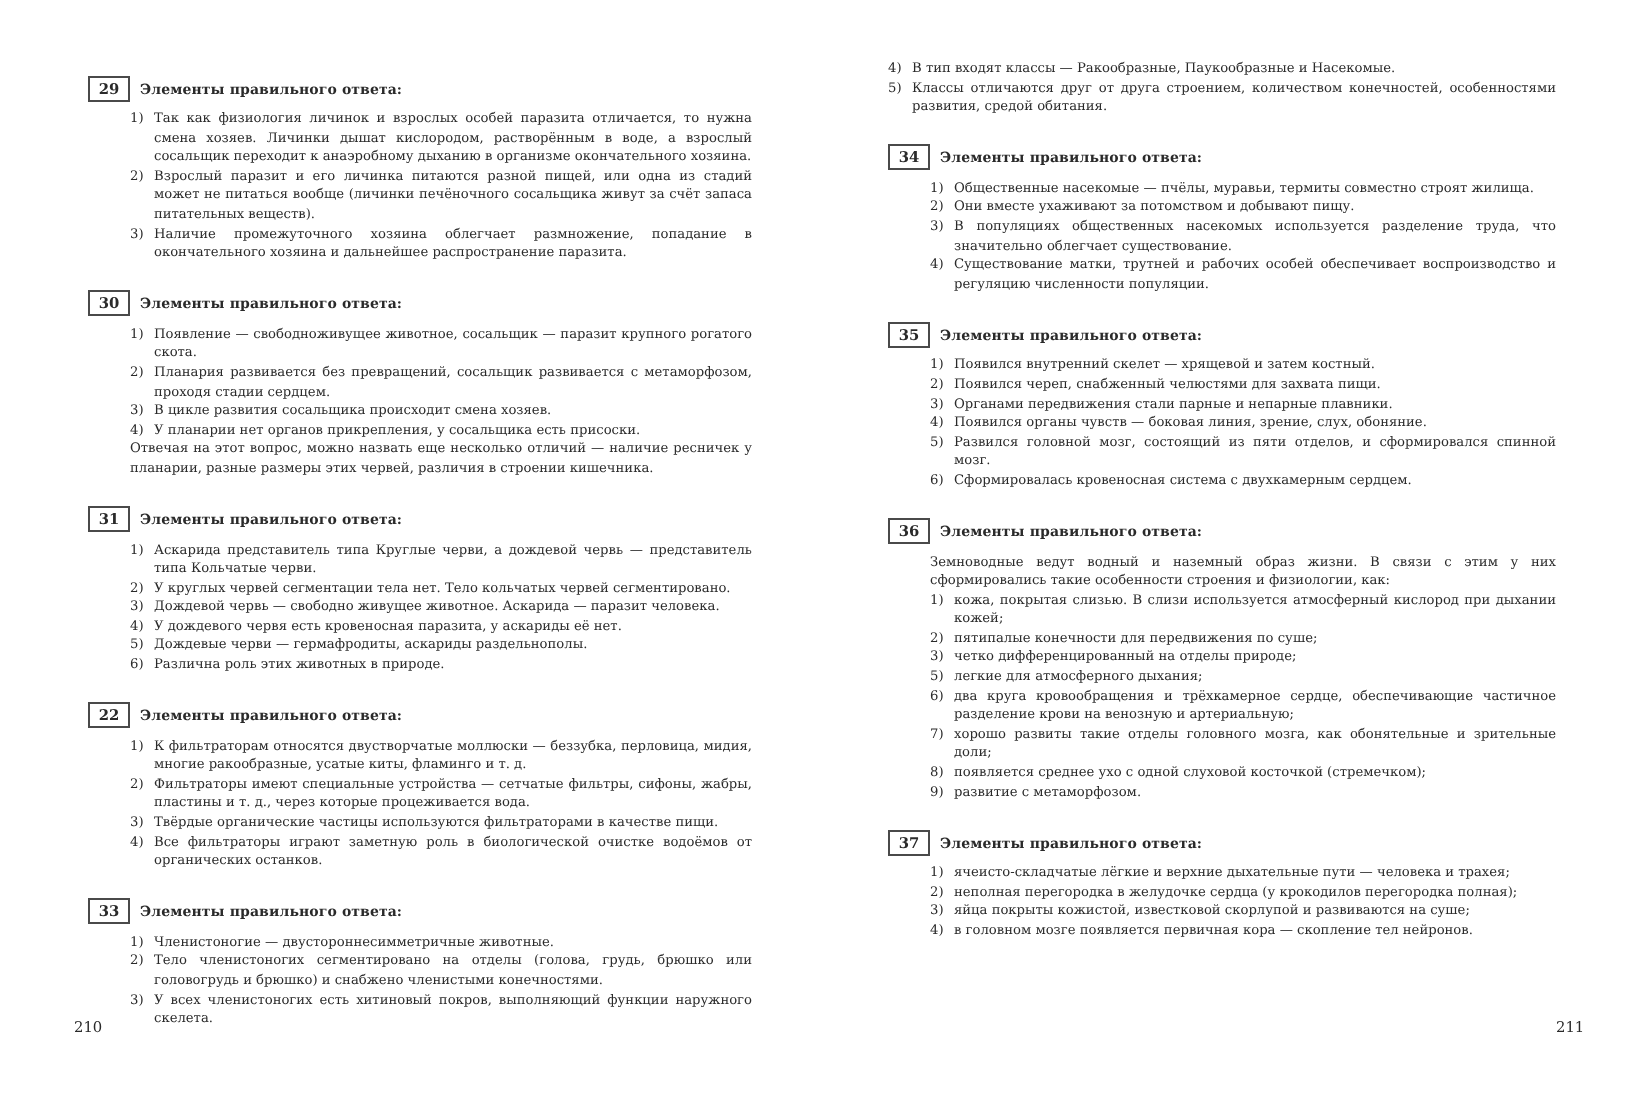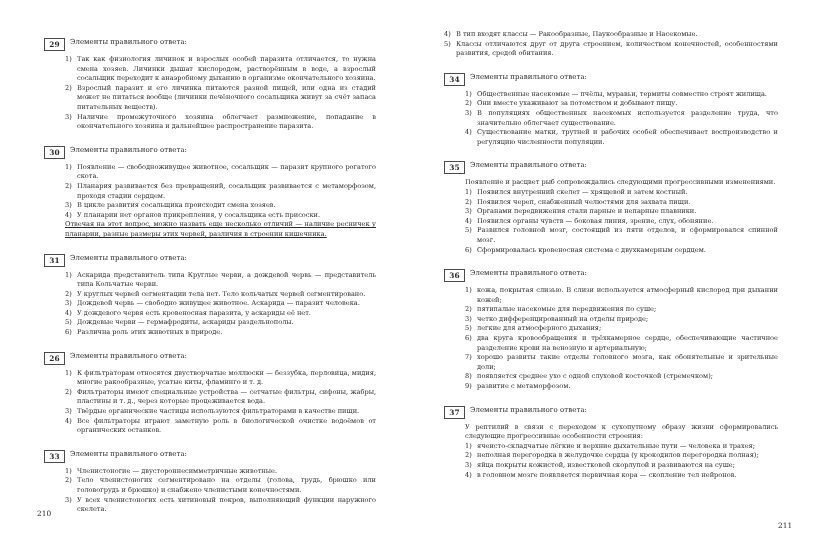--- a/index.html
+++ b/index.html
@@ -9,38 +9,38 @@
       color: #2a2a2a;
     }
     .page { position: absolute; top: 0; height: 553px; }
     .page.left { left: 0; width: 410px; }
     .page.right { left: 410px; width: 410px; }
     .col { position: absolute; }
     .left .col { left: 44px; width: 332px; top: 38px; }
     .right .col { left: 34px; width: 334px; top: 30px; }
 
     .section { margin-bottom: 14px; }
-    .sec-head { display: flex; align-items: flex-start; height: 12px; margin-bottom: 5px; }
+    .sec-head { display: flex; align-items: center; height: 12px; margin-bottom: 5px; }
     .num-box {
       border: 1px solid #4a4a4a; width: 19px; height: 11px;
       font-size: 7.4px; font-weight: bold; line-height: 11px; text-align: center;
       margin-right: 5px; box-sizing: content-box; margin-left: 0;
     }
-    .sec-title { font-size: 7px; font-weight: normal; letter-spacing: 0.05px; }
+    .sec-title { font-size: 7px; font-weight: bold; letter-spacing: 0.05px; }
     .body { margin-left: 21px; font-size: 6.6px; line-height: 9.6px; text-align: justify; }
     .intro { margin: 0; }
     ol.items { list-style: none; margin: 0; padding: 0; }
     ol.items li { display: flex; margin: 0; }
     ol.items li .n { width: 12px; flex: 0 0 12px; }
     ol.items li .t { flex: 1; text-align: justify; }
-    .outro { margin: 0; text-decoration: underline; }
+    .outro { margin: 0; }
     .cont { margin-left: 0; }
     .page-num { position: absolute; font-size: 7.4px; top: 509px; }
     .left .page-num { left: 37px; }
-    .right .page-num { left: 368px; margin-top: 12px; }
+    .right .page-num { left: 368px; }
   </style>
 </head>
 <body>
 
 <div class="page left">
   <div class="col" id="left-col">
       <div class="section">
         <div class="sec-head">
           <span class="num-box">29</span>
           <span class="sec-title">Элементы правильного ответа:</span>
@@ -118,21 +118,21 @@
             </li>
             <li>
               <span class="n">6)</span>
               <span class="t">Различна роль этих животных в природе.</span>
             </li>
           </ol>
         </div>
       </div>
       <div class="section">
         <div class="sec-head">
-          <span class="num-box">26</span>
+          <span class="num-box">22</span>
           <span class="sec-title">Элементы правильного ответа:</span>
         </div>
         <div class="body">
           <ol class="items">
             <li>
               <span class="n">1)</span>
               <span class="t">К фильтраторам относятся двустворчатые моллюски — беззубка, перловица, мидия, многие ракообразные, усатые киты, фламинго и т. д.</span>
             </li>
             <li>
               <span class="n">2)</span>
@@ -214,21 +214,20 @@
             </li>
           </ol>
         </div>
       </div>
       <div class="section">
         <div class="sec-head">
           <span class="num-box">35</span>
           <span class="sec-title">Элементы правильного ответа:</span>
         </div>
         <div class="body">
-          <p class="intro">Появление и расцвет рыб сопровождались следующими прогрессивными изменениями.</p>
           <ol class="items">
             <li>
               <span class="n">1)</span>
               <span class="t">Появился внутренний скелет — хрящевой и затем костный.</span>
             </li>
             <li>
               <span class="n">2)</span>
               <span class="t">Появился череп, снабженный челюстями для захвата пищи.</span>
             </li>
             <li>
@@ -249,28 +248,29 @@
             </li>
           </ol>
         </div>
       </div>
       <div class="section">
         <div class="sec-head">
           <span class="num-box">36</span>
           <span class="sec-title">Элементы правильного ответа:</span>
         </div>
         <div class="body">
+          <p class="intro">Земноводные ведут водный и наземный образ жизни. В связи с этим у них сформировались такие особенности строения и физиологии, как:</p>
           <ol class="items">
             <li>
               <span class="n">1)</span>
               <span class="t">кожа, покрытая слизью. В слизи используется атмосферный кислород при дыхании кожей;</span>
             </li>
             <li>
               <span class="n">2)</span>
-              <span class="t">пятипалые насекомые для передвижения по суше;</span>
+              <span class="t">пятипалые конечности для передвижения по суше;</span>
             </li>
             <li>
               <span class="n">3)</span>
               <span class="t">четко дифференцированный на отделы природе;</span>
             </li>
             <li>
               <span class="n">5)</span>
               <span class="t">легкие для атмосферного дыхания;</span>
             </li>
             <li>
@@ -291,21 +291,20 @@
             </li>
           </ol>
         </div>
       </div>
       <div class="section">
         <div class="sec-head">
           <span class="num-box">37</span>
           <span class="sec-title">Элементы правильного ответа:</span>
         </div>
         <div class="body">
-          <p class="intro">У рептилий в связи с переходом к сухопутному образу жизни сформировались следующие прогрессивные особенности строения:</p>
           <ol class="items">
             <li>
               <span class="n">1)</span>
               <span class="t">ячеисто-складчатые лёгкие и верхние дыхательные пути — человека и трахея;</span>
             </li>
             <li>
               <span class="n">2)</span>
               <span class="t">неполная перегородка в желудочке сердца (у крокодилов перегородка полная);</span>
             </li>
             <li>

